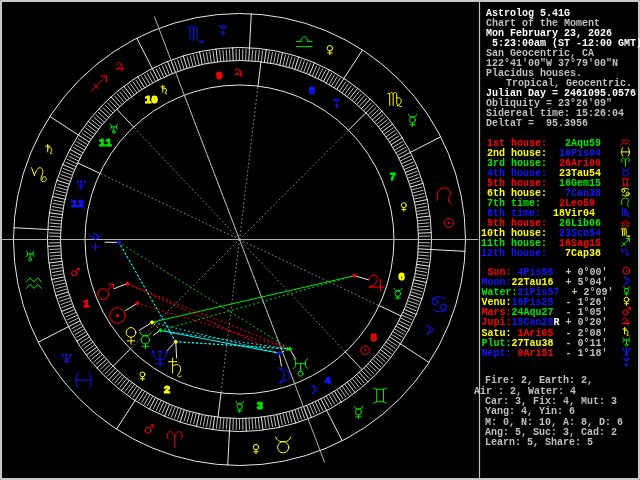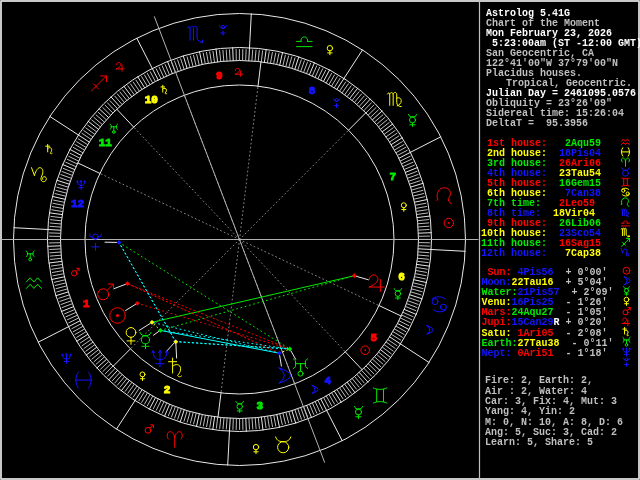--- a/index.html
+++ b/index.html
@@ -636,21 +636,21 @@
     <div class="r" style="left:481px;top:229.1px"><span class="cY">10th house:</span>  <span class="cB">23Sco54</span></div>
     <div class="r" style="left:481px;top:239.2px"><span class="cG">11th house:</span>  <span class="cR">16Sag15</span></div>
     <div class="r" style="left:481px;top:249.2px"><span class="cB">12th house:</span>  <span class="cY"> 7Cap38</span></div>
     <div class="r" style="left:481.5px;top:267.7px"><span class="cR"> Sun:</span><span class="cB"> 4Pis56</span>  <span class="a">+ 0°00'</span></div>
     <div class="r" style="left:481.5px;top:277.8px"><span class="cB">Moon:</span><span class="cY">22Tau16</span>  <span class="a">+ 5°04'</span></div>
     <div class="r" style="left:481.5px;top:288px"><span class="cG">Water:</span><span class="cB">21Pis57</span>  <span class="a">+ 2°09'</span></div>
     <div class="r" style="left:481.5px;top:298.1px"><span class="cY">Venu:</span><span class="cB">16Pis25</span>  <span class="a">- 1°26'</span></div>
     <div class="r" style="left:481.5px;top:308.3px"><span class="cR">Mars:</span><span class="cG">24Aqu27</span>  <span class="a">- 1°05'</span></div>
     <div class="r" style="left:481.5px;top:318.4px"><span class="cR">Jupi:</span><span class="cB">15Can29</span><span class="w">R</span> <span class="a">+ 0°20'</span></div>
     <div class="r" style="left:481.5px;top:328.6px"><span class="cY">Satu:</span><span class="cR"> 1Ari05</span>  <span class="a">- 2°08'</span></div>
-    <div class="r" style="left:481.5px;top:338.8px"><span class="cG">Earth:</span><span class="cY">27Tau38</span>  <span class="a">- 0°11'</span></div>
+    <div class="r" style="left:481.5px;top:338.8px"><span class="cG">Plut:</span><span class="cY">27Tau38</span>  <span class="a">- 0°11'</span></div>
     <div class="r" style="left:481.5px;top:348.9px"><span class="cB">Nept:</span><span class="cR"> 0Ari51</span>  <span class="a">- 1°18'</span></div>
     <div class="r" style="left:485px;top:376.4px"><span class="a">Fire: 2, Earth: 2,</span></div>
-    <div class="r" style="left:485px;top:386.7px"><span class="a">Air : 2, Water: 4</span></div>
+    <div class="r" style="left:474px;top:386.7px"><span class="a">Air : 2, Water: 4</span></div>
     <div class="r" style="left:485px;top:397px"><span class="a">Car: 3, Fix: 4, Mut: 3</span></div>
-    <div class="r" style="left:485px;top:407.3px"><span class="a">Yang: 4, Yin: 2</span></div>
+    <div class="r" style="left:485px;top:407.3px"><span class="a">Yang: 4, Yin: 6</span></div>
     <div class="r" style="left:485px;top:417.6px"><span class="a">M: 0, N: 10, A: 8, D: 6</span></div>
     <div class="r" style="left:485px;top:427.9px"><span class="a">Ang: 5, Suc: 3, Cad: 2</span></div>
     <div class="r" style="left:485px;top:438.2px"><span class="a">Learn: 5, Share: 5</span></div>
 </div>
 </body></html>

